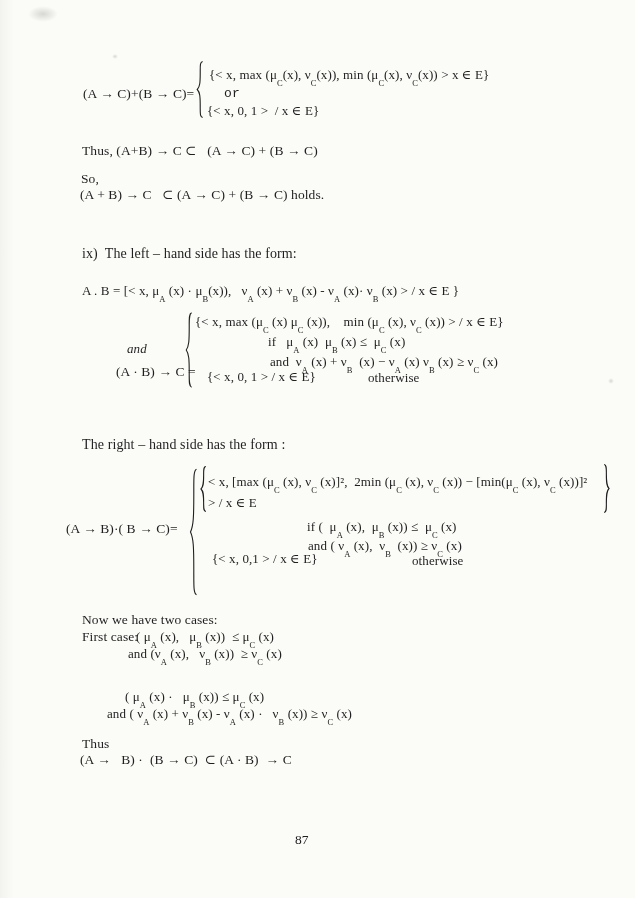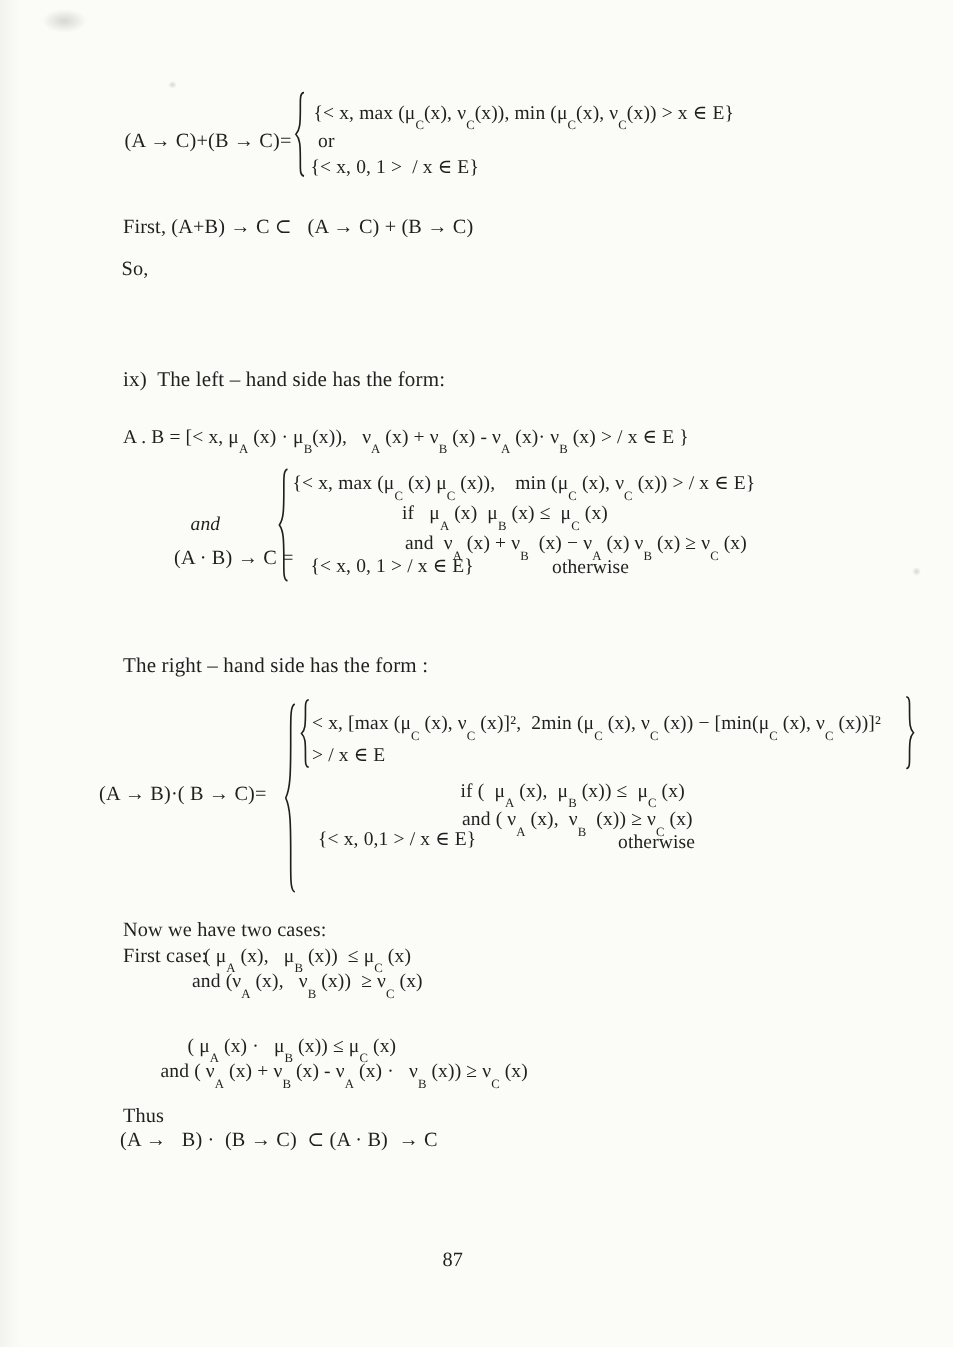--- a/index.html
+++ b/index.html
@@ -51,25 +51,26 @@
   <div class="smudge" style="left:112px; top:54px; width:6px; height:5px;"></div>
   <div class="smudge" style="left:608px; top:378px; width:6px; height:6px;"></div>
 
   <span class="t f" style="left:83px; top:86px; font-size:13.5px;">(A → C)+(B → C)=</span>
   <span class="vbrace" style="left:195px; top:61px; width:9px; height:57px;">
     <svg viewBox="0 0 10 100" preserveAspectRatio="none" aria-hidden="true">
       <path d="M 8.5 1 C 5.5 2 5.8 8 5.8 20 C 5.8 38 5.5 45 2.5 50 C 5.5 55 5.8 62 5.8 80 C 5.8 92 5.5 98 8.5 99" fill="none" stroke="#1f1f1f" stroke-width="1.1" vector-effect="non-scaling-stroke"></path>
     </svg>
   </span>
   <span class="t f" style="left:209px; top:67px;">{&lt; x, max (μ<sub>C</sub>(x), ν<sub>C</sub>(x)), min (μ<sub>C</sub>(x), ν<sub>C</sub>(x)) &gt; x ∈ E}</span>
-  <span class="t f" style="left:212px; top:86px;">or</span>
+  <span class="t f" style="left:224px; top:86px;font-family:Liberation Mono, monospace;">or</span>
   <span class="t f" style="left:207px; top:103px;">{&lt; x, 0, 1 &gt;  / x ∈ E}</span>
 
-  <span class="t" style="left:82px; top:143px;">First, (A+B) → C ⊂   (A → C) + (B → C)</span>
+  <span class="t" style="left:82px; top:143px;">Thus, (A+B) → C ⊂   (A → C) + (B → C)</span>
   <span class="t" style="left:81px; top:171px;">So,</span>
+  <span class="t" style="left:80px; top:187px;">(A + B) → C   ⊂ (A → C) + (B → C) holds.</span>
 
   <span class="t" style="left:82px; top:246px; font-size:14px;">ix)  The left – hand side has the form:</span>
   <span class="t f" style="left:82px; top:283px;">A . B = [&lt; x, μ<sub>A</sub> (x) · μ<sub>B</sub>(x)),   ν<sub>A</sub> (x) + ν<sub>B</sub> (x) - ν<sub>A</sub> (x)· ν<sub>B</sub> (x) &gt; / x ∈ E }</span>
 
   <span class="t f it" style="left:85px; top:341px;">and</span>
   <span class="t f" style="left:116px; top:340px; font-size:13.5px;margin-top:24px;">(A · B) → C =</span>
   <span class="vbrace" style="left:184px; top:312px; width:9px; height:76px;">
     <svg viewBox="0 0 10 100" preserveAspectRatio="none" aria-hidden="true">
       <path d="M 8.5 1 C 5.5 2 5.8 8 5.8 20 C 5.8 38 5.5 45 2.5 50 C 5.5 55 5.8 62 5.8 80 C 5.8 92 5.5 98 8.5 99" fill="none" stroke="#1f1f1f" stroke-width="1.1" vector-effect="non-scaling-stroke"></path>
     </svg>

